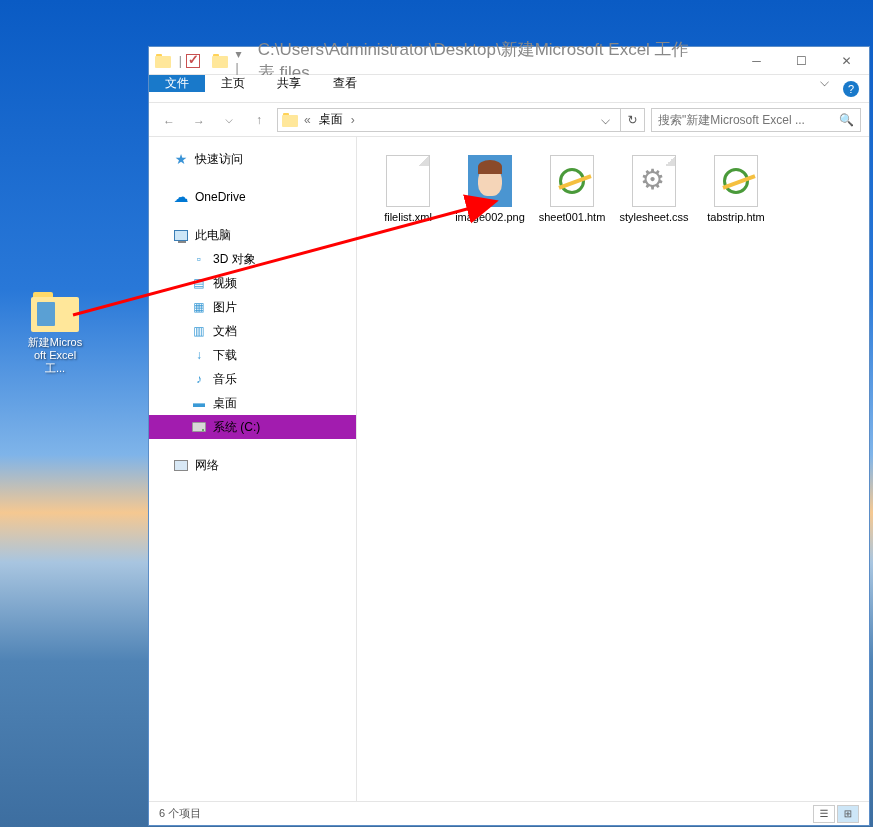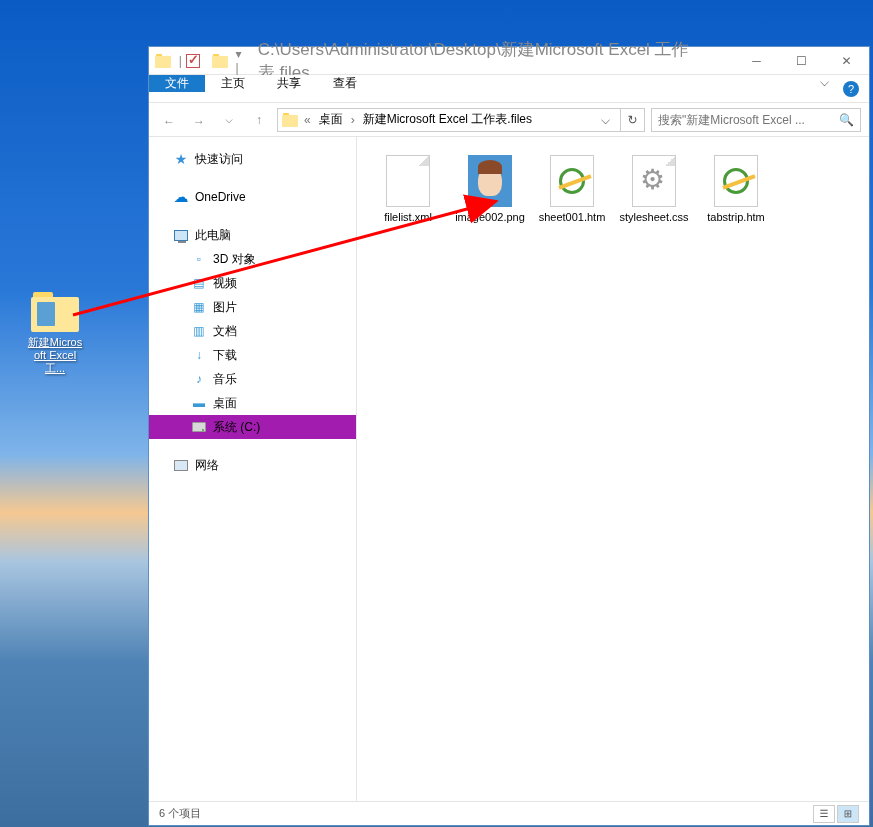--- a/index.html
+++ b/index.html
@@ -13,21 +13,20 @@
   overflow: hidden;
 }
 .desktop-icon {
   position: absolute;
   left: 25px;
   top: 292px;
   width: 60px;
   text-align: center;
   color: #fff;
   cursor: pointer;
-  text-decoration: underline;
 }
 .desktop-icon .folder-ico {
   width: 48px;
   height: 40px;
   margin: 0 auto 4px;
   position: relative;
 }
 .desktop-icon .folder-top { position:absolute; top:0; left:2px; width:20px; height:6px; background:#ffd968; border-radius:2px 2px 0 0; }
 .desktop-icon .folder-body { position:absolute; top:5px; left:0; width:48px; height:35px; background:#ffe79a; border-radius:2px; }
 .desktop-icon .folder-img { position:absolute; top:10px; left:6px; width:18px; height:24px; background:#5aa0d4; border-radius:1px; }
@@ -252,21 +251,20 @@
     <div class="navbtn">←</div>
     <div class="navbtn">→</div>
     <div class="navbtn" style="font-size:10px;">⌵</div>
     <div class="navbtn">↑</div>
     <div style="display:flex;flex:1;">
       <div class="address-box">
         <span class="folder-mini"></span>
         <span class="chev">«</span>
         <span class="crumb">桌面</span>
         <span class="chev">›</span>
-        <span class="crumb">新建Microsoft Excel 工作表.files</span>
         <span class="spacer"></span>
         <span class="dropdown-v">⌵</span>
       </div>
       <div class="refresh-btn">↻</div>
     </div>
     <div class="search-box">
       <input placeholder="搜索&quot;新建Microsoft Excel ..." style="">
       <span class="search-ico">🔍</span>
     </div>
   </div>

